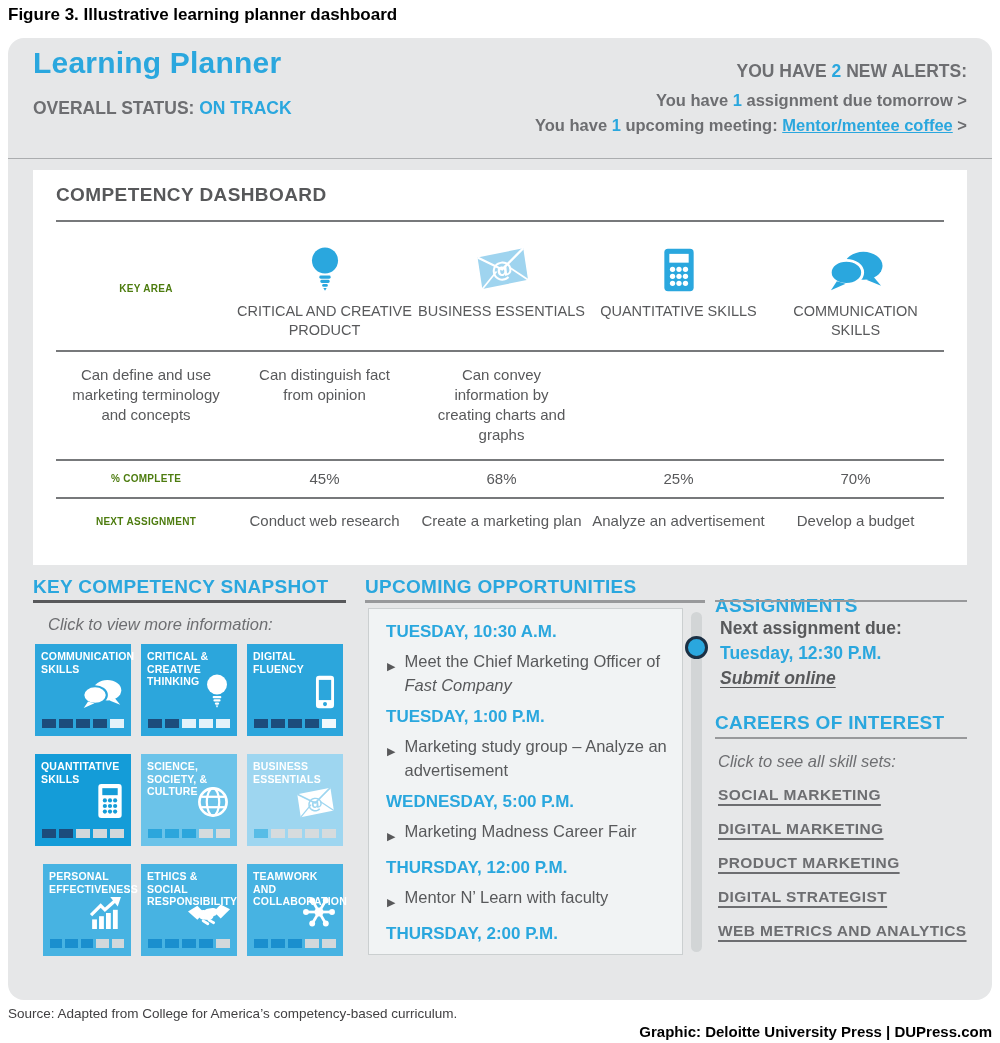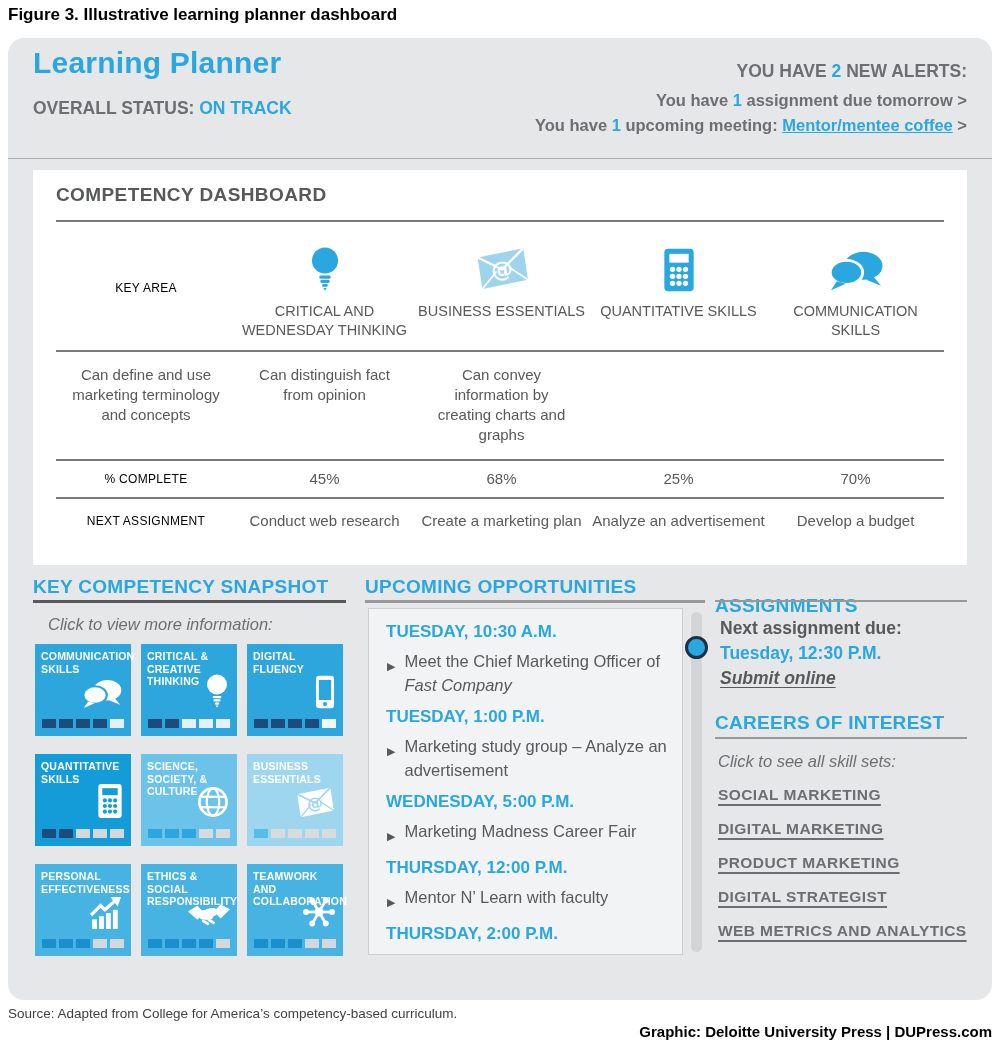--- a/index.html
+++ b/index.html
@@ -18,21 +18,21 @@
   .status-block { left:25px; top:58px; font-size:17.5px; font-weight:bold; color:#6D6E71; line-height:25px; }
   .alerts-block { right:25px; top:50px; font-size:16.5px; font-weight:bold; color:#6D6E71; line-height:25px; text-align:right; }
   .alerts-block a, .link { color:#2AA7DE; text-decoration:underline; cursor:pointer; }
 
   .hdr-divider { left:0; right:0; top:120px; height:1px; background:#ABADAF; }
 
   .card { left:25px; top:132px; width:934px; height:395px; background:#fff; }
   .card-title { left:23px; top:14px; font-size:19px; font-weight:bold; color:#57585A; letter-spacing:0.4px; }
   .table { position:absolute; left:23px; top:50px; width:888px; }
   .trow { display:grid; grid-template-columns:180px repeat(4,1fr); border-top:2px solid #77797B; text-align:center; }
-  .trow .rlabel { display:flex; align-items:center; justify-content:center; color:#000000; font-weight:normal; font-size:12px; letter-spacing:0.3px; }
+  .trow .rlabel { display:flex; align-items:center; justify-content:center; color:#4d7c0f; font-weight:bold; font-size:10px; letter-spacing:0.3px; }
   .row-keyarea { padding:14px 0 10px; }
   .row-keyarea .cell { display:flex; flex-direction:column; align-items:center; gap:10px; }
   .area-label { font-size:14.5px; color:#58595B; line-height:19px; }
   .icon-slot { height:56px; display:flex; align-items:flex-end; justify-content:center; }
   .row-competency { padding:13px 0 14px; }
   .row-competency .cell { font-size:15px; line-height:20px; color:#58595B; padding:0 14px; }
   .row-pct { padding:9px 0 10px; }
   .row-pct .cell { font-size:15px; color:#58595B; }
   .row-next { padding:12px 0 18px; }
   .row-next .cell { font-size:15px; line-height:20px; color:#58595B; }
@@ -106,21 +106,21 @@
         <div class="cell">
           <div class="icon-slot">
             <svg width="34" height="46" viewBox="0 0 24 32">
                 <circle cx="12" cy="10" r="9.2" fill="#2AA7DE"></circle>
                 <rect x="8" y="20.6" width="8" height="2.2" rx="1" fill="#2AA7DE"></rect>
                 <rect x="8.7" y="23.6" width="6.6" height="2.2" rx="1" fill="#2AA7DE"></rect>
                 <rect x="10" y="26.6" width="4" height="2" rx="1" fill="#2AA7DE"></rect>
                 <polygon points="10.8,29.4 13.2,29.4 12,31.4" fill="#2AA7DE"></polygon>
               </svg>
           </div>
-          <div class="area-label">CRITICAL AND WEDNESDAY THINKING</div>
+          <div class="area-label">CRITICAL AND CREATIVE PRODUCT</div>
         </div>
         <div class="cell">
           <div class="icon-slot">
             <svg width="58" height="48" viewBox="0 0 40 32" style="transform:rotate(-6deg)">
                 <polygon points="4,7 36,4 37,26 5,29" fill="#9FD4EF"></polygon>
                 <polyline points="4,7 20,17 36,4" fill="none" stroke="#fff" stroke-width="1.6"></polyline>
                 <polyline points="5,29 16,18" fill="none" stroke="#fff" stroke-width="1.2"></polyline>
                 <polyline points="37,26 25,16" fill="none" stroke="#fff" stroke-width="1.2"></polyline>
                 <text x="20" y="18" font-size="15" font-weight="bold" fill="#fff" text-anchor="middle" dominant-baseline="middle" font-family="'DejaVu Sans',sans-serif">@</text>
               </svg>
@@ -288,21 +288,21 @@
             <text x="20" y="18" font-size="15" font-weight="bold" fill="#9ED6F0" text-anchor="middle" dominant-baseline="middle" font-family="'DejaVu Sans',sans-serif">@</text>
           </svg></span>
       <div class="pbar">
           <div style="background-color: rgb(87, 188, 230);"></div>
           <div style="background-color: rgb(214, 219, 221);"></div>
           <div style="background-color: rgb(214, 219, 221);"></div>
           <div style="background-color: rgb(214, 219, 221);"></div>
           <div style="background-color: rgb(214, 219, 221);"></div>
         </div>
     </div>
-    <div class="tile" style="background-color: rgb(71, 179, 226);">
+    <div class="tile" style="background-color: rgb(71, 179, 226); margin-left: 8px;">
       <div class="tile-label">PERSONAL EFFECTIVENESS</div>
       <span class="tile-icon"><svg width="36" height="32" viewBox="0 0 32 30">
             <rect x="3" y="21" width="4.5" height="9" fill="#fff"></rect>
             <rect x="9.5" y="18" width="4.5" height="12" fill="#fff"></rect>
             <rect x="16" y="15" width="4.5" height="15" fill="#fff"></rect>
             <rect x="22.5" y="12" width="4.5" height="18" fill="#fff"></rect>
             <polyline points="2,17 11,8 15,12 25,3" fill="none" stroke="#fff" stroke-width="3"></polyline>
             <polygon points="20,0 30,0 27,9" fill="#fff"></polygon>
           </svg></span>
       <div class="pbar">

